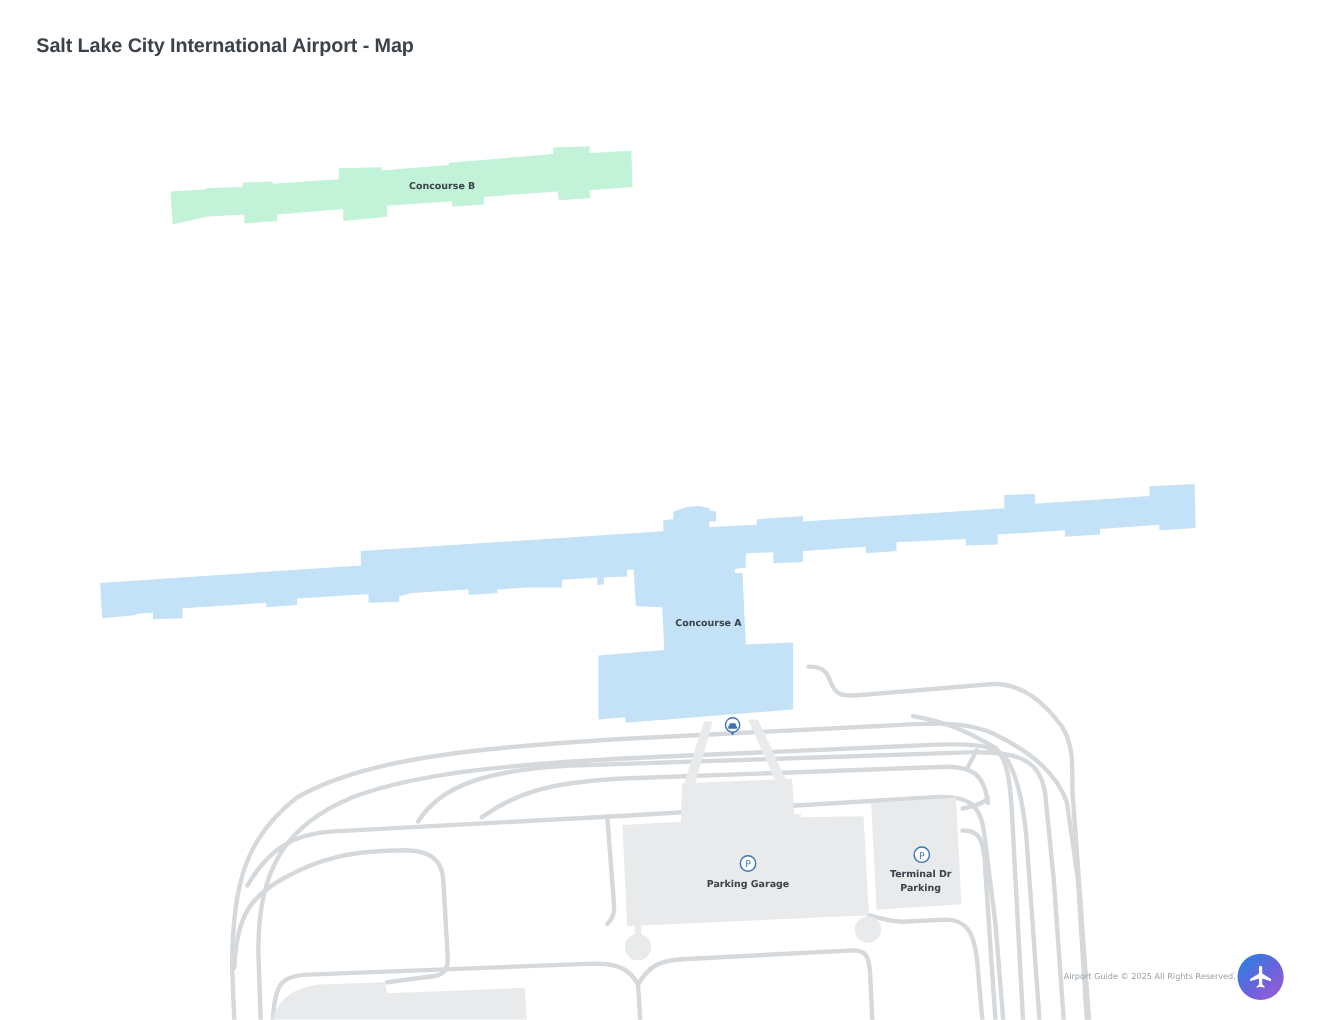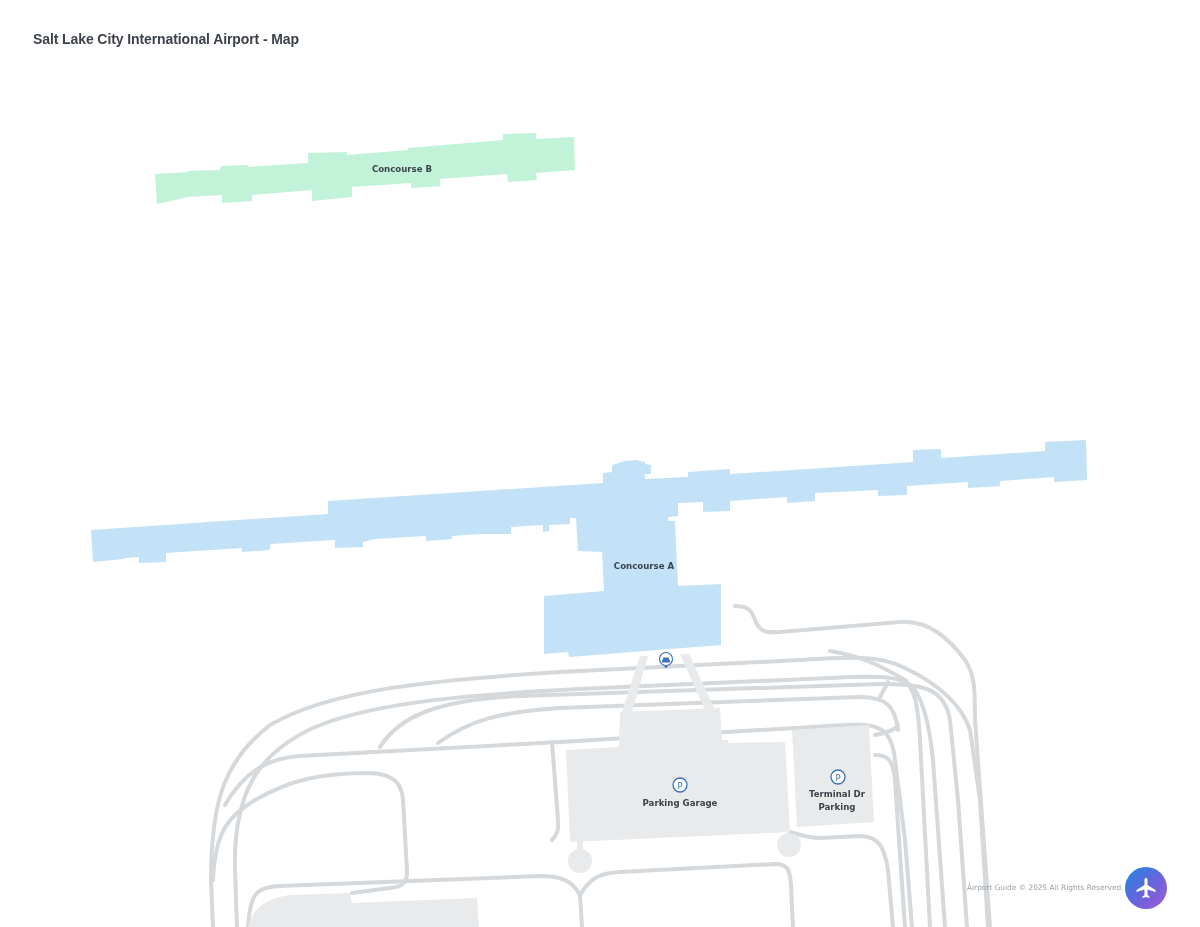--- a/index.html
+++ b/index.html
@@ -1,17 +1,17 @@
 <!DOCTYPE html>
 <html><head>
   <meta charset="utf-8">
   <style>
     html, body { margin: 0; padding: 0; background: #ffffff; }
     body { width: 1200px; height: 927px; position: relative; overflow: hidden; font-family: "Liberation Sans", "DejaVu Sans", sans-serif; }
-    .page-title { position: absolute; left: 33px; top: 31px; font-size: 14px; font-weight: 600; color: #3c4249; letter-spacing: -0.1px; margin: 0; }
+    .page-title { position: absolute; left: 33px; top: 31px; font-size: 18px; font-weight: 600; color: #3c4249; letter-spacing: -0.1px; margin: 0; }
     .map { position: absolute; left: 0; top: 0; width: 1200px; height: 927px; }
     .label { font-family: "DejaVu Sans", sans-serif; font-size: 8.6px; font-weight: bold; fill: #3b434b; }
     .road { fill: none; stroke: #d5d9dc; stroke-width: 4; stroke-linecap: round; stroke-linejoin: round; }
     .footer-text { position: absolute; left: 967px; top: 883px; font-size: 7.4px; color: #9aa0a6; font-family: "DejaVu Sans", sans-serif; }
     .fab { position: absolute; left: 1125px; top: 867px; width: 42px; height: 42px; border-radius: 50%; background: linear-gradient(135deg, #1f86e0 0%, #6a63db 55%, #a05ad6 100%); display: flex; align-items: center; justify-content: center; cursor: pointer; }
     .fab svg { width: 24px; height: 24px; }
   </style>
 </head>
 <body>
 

